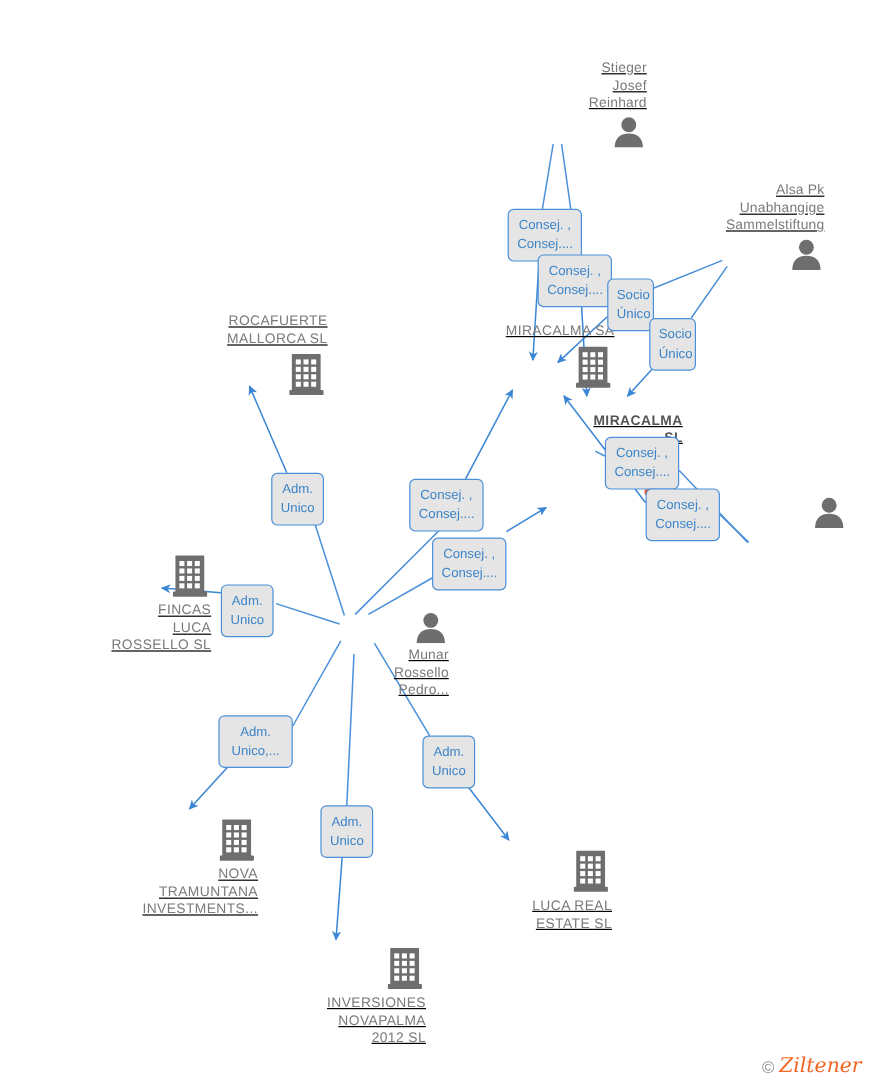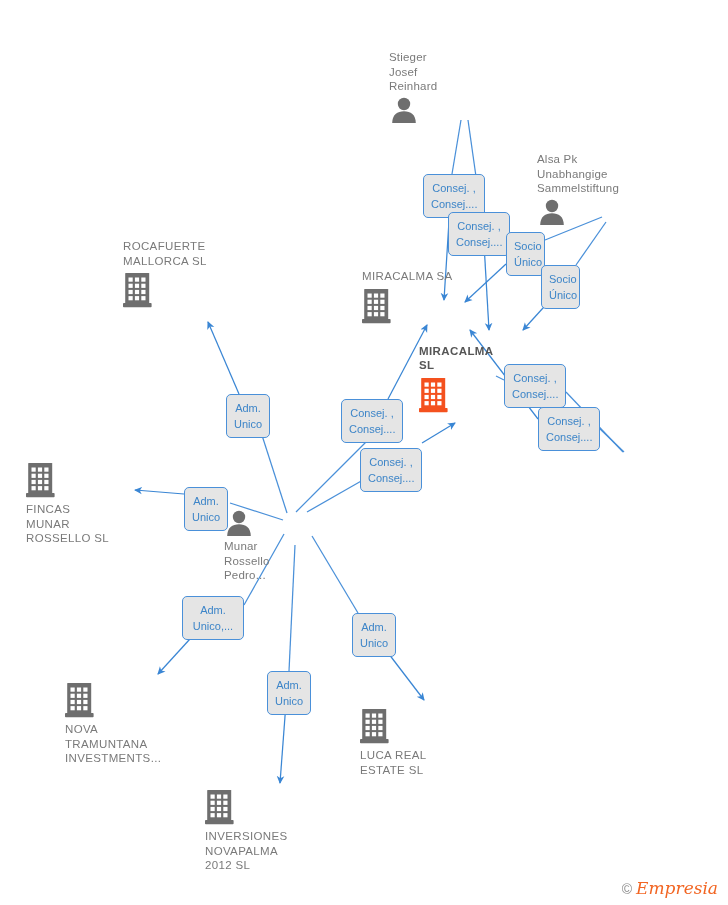--- a/index.html
+++ b/index.html
@@ -7,21 +7,21 @@
   body{
     width:728px;height:905px;position:relative;overflow:hidden;
     font-family:"Liberation Sans","DejaVu Sans",sans-serif;
   }
   #graph{position:absolute;left:0;top:0;width:728px;height:905px;}
 
   
   #edge-layer{position:absolute;left:0;top:0;width:728px;height:905px;}
 
   
-  .node{position:absolute;width:150px;margin-left:-75px;text-align:left;}
+  .node{position:absolute;width:150px;margin-left:-75px;text-align:right;text-decoration:underline;}
   .node .glyph{display:block;line-height:0;}
   .node .glyph svg{display:inline-block;vertical-align:top;}
   .node .caption{
     display:block;color:#7a7a7a;font-size:11.5px;line-height:14.6px;
     letter-spacing:.2px;white-space:pre-line;
   }
   .node.company .caption{letter-spacing:.35px;}
   .node.focus .caption{color:#555555;font-weight:bold;letter-spacing:.4px;}
   .node.cap-above .caption{margin-bottom:3px;}
   .node.cap-below .caption{margin-top:3px;}
@@ -117,21 +117,21 @@
       </div>
       <div class="node person cap-below" style="left: 299px; top: 510px;">
         <span class="glyph"><svg width="30" height="26" viewBox="0 0 30 26" aria-hidden="true">
             <circle cx="15" cy="7" r="6.2" fill="#6e6e6e"></circle>
             <path d="M3.2,26 C3.2,17.6 8.4,14.2 15,14.2 C21.6,14.2 26.8,17.6 26.8,26 Z" fill="#6e6e6e"></path>
           </svg></span>
         <span class="caption">Munar
 Rossello
 Pedro...</span>
       </div>
-      <div class="node company cap-above" style="left: 198px; top: 239px;">
+      <div class="node company cap-above" style="left: 198px; top: 261px;">
         <span class="caption">ROCAFUERTE
 MALLORCA  SL</span>
         <span class="glyph"><svg width="32" height="38" viewBox="0 0 32 38" aria-hidden="true">
             <rect x="2.2" y="2" width="24" height="31" rx="0.6" fill="#6e6e6e"></rect>
             <rect x="5.5" y="6.5" width="4.2" height="4.2" fill="#ffffff"></rect>
             <rect x="11.9" y="6.5" width="4.2" height="4.2" fill="#ffffff"></rect>
             <rect x="18.3" y="6.5" width="4.2" height="4.2" fill="#ffffff"></rect>
             <rect x="5.5" y="12.7" width="4.2" height="4.2" fill="#ffffff"></rect>
             <rect x="11.9" y="12.7" width="4.2" height="4.2" fill="#ffffff"></rect>
             <rect x="18.3" y="12.7" width="4.2" height="4.2" fill="#ffffff"></rect>
@@ -194,21 +194,21 @@
             <rect x="18.3" y="12.7" width="4.2" height="4.2" fill="#ffffff"></rect>
             <rect x="5.5" y="18.9" width="4.2" height="4.2" fill="#ffffff"></rect>
             <rect x="11.9" y="18.9" width="4.2" height="4.2" fill="#ffffff"></rect>
             <rect x="18.3" y="18.9" width="4.2" height="4.2" fill="#ffffff"></rect>
             <rect x="5.5" y="25.1" width="4.2" height="4.2" fill="#ffffff"></rect>
             <rect x="11.9" y="25.1" width="4.2" height="4.2" fill="#ffffff"></rect>
             <rect x="18.3" y="25.1" width="4.2" height="4.2" fill="#ffffff"></rect>
             <rect x="0" y="32" width="28.6" height="4.2" rx="0.8" fill="#6e6e6e"></rect>
           </svg></span>
         <span class="caption">FINCAS
-MUNAR
+LUCA
 ROSSELLO SL</span>
       </div>
       <div class="node company cap-below" style="left: 140px; top: 681px;">
         <span class="glyph"><svg width="32" height="38" viewBox="0 0 32 38" aria-hidden="true">
             <rect x="2.2" y="2" width="24" height="31" rx="0.6" fill="#6e6e6e"></rect>
             <rect x="5.5" y="6.5" width="4.2" height="4.2" fill="#ffffff"></rect>
             <rect x="11.9" y="6.5" width="4.2" height="4.2" fill="#ffffff"></rect>
             <rect x="18.3" y="6.5" width="4.2" height="4.2" fill="#ffffff"></rect>
             <rect x="5.5" y="12.7" width="4.2" height="4.2" fill="#ffffff"></rect>
             <rect x="11.9" y="12.7" width="4.2" height="4.2" fill="#ffffff"></rect>
@@ -292,16 +292,16 @@
       <div class="chip center" style="left: 182px; top: 596px; width: 62px;">Adm.
 Unico,...</div>
       <div class="chip center" style="left: 352px; top: 613px; width: 44px;">Adm.
 Unico</div>
       <div class="chip center" style="left: 267px; top: 671px; width: 44px;">Adm.
 Unico</div>
     </div>
 
   <div id="watermark">
     <span class="copy">©</span>
-    <span class="brand">Empresia</span>
+    <span class="brand">Ziltener</span>
   </div>
 
 </div>
 
 </body></html>

